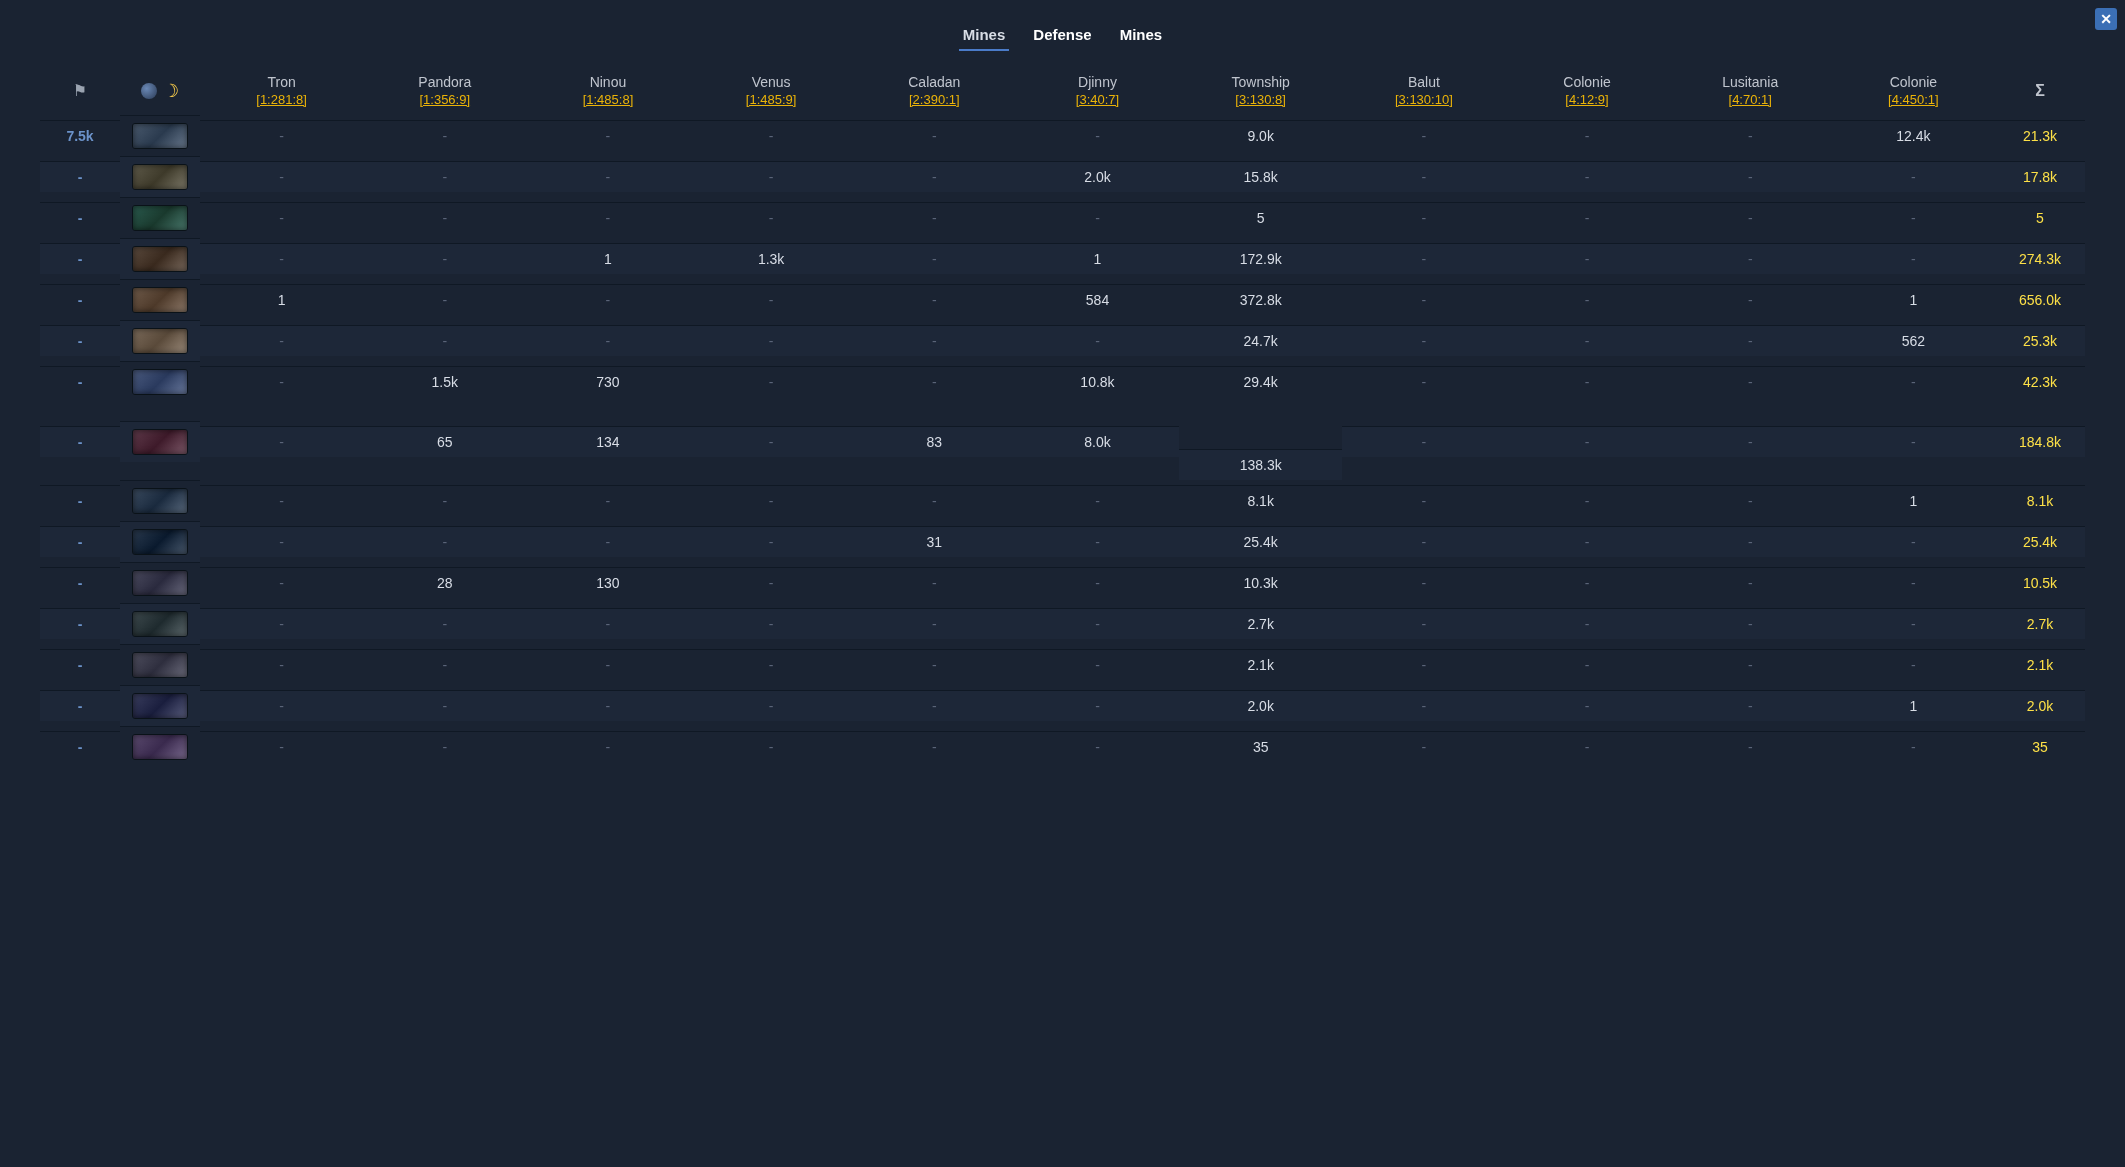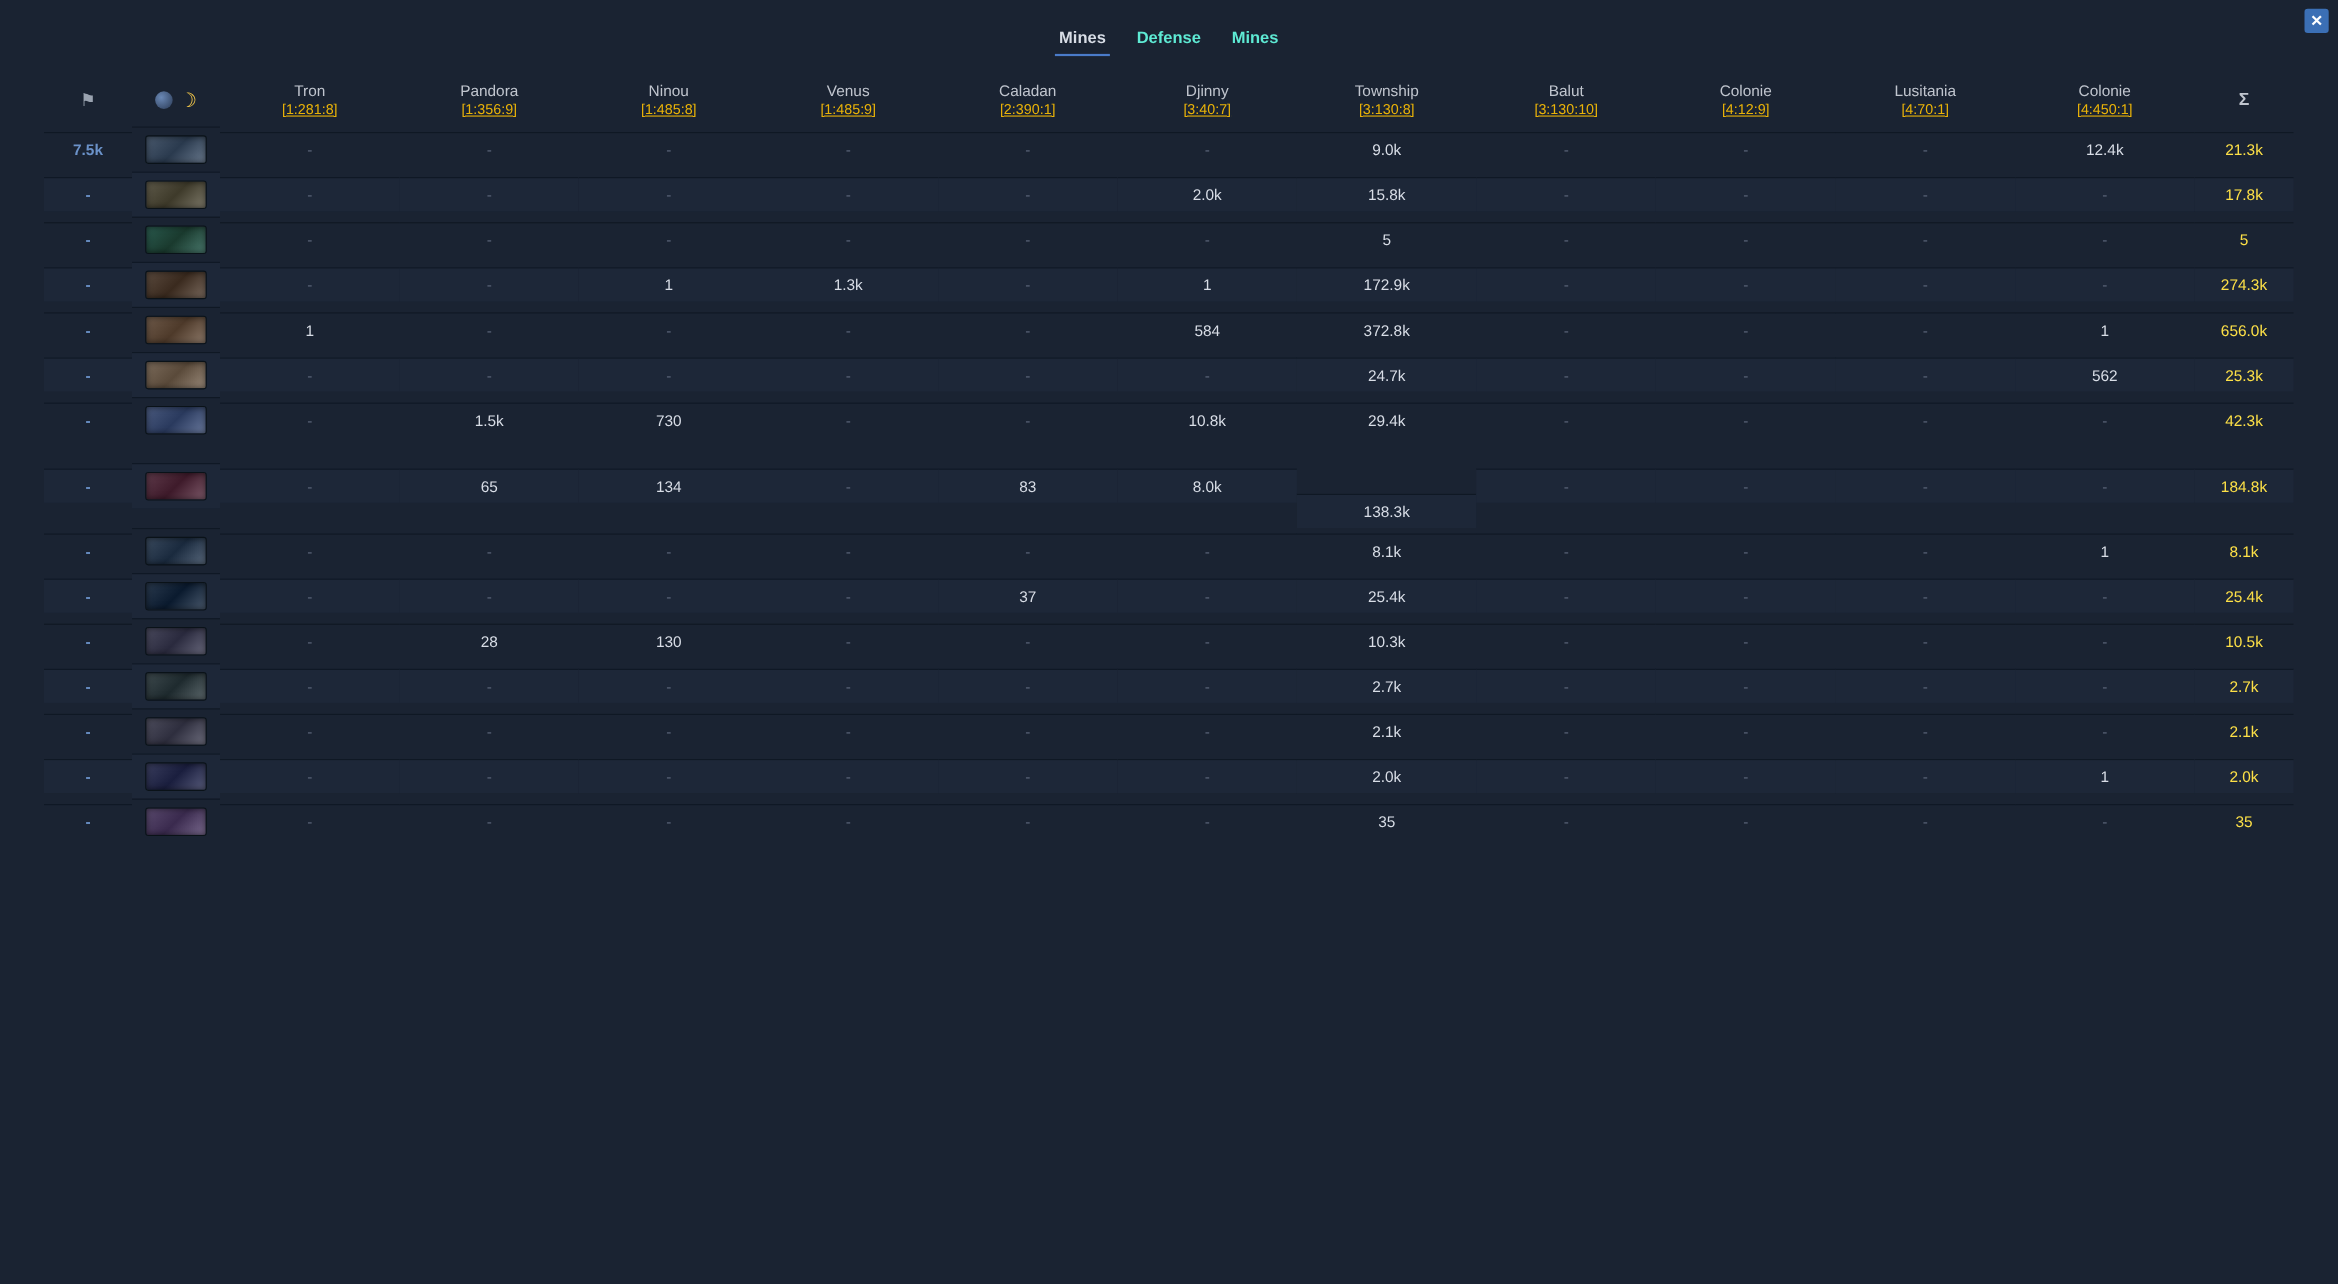--- a/index.html
+++ b/index.html
@@ -28,21 +28,21 @@
       font-weight: bold;
       font-size: 14px;
     }
     .tabs {
       display: flex;
       justify-content: center;
       gap: 20px;
       padding: 10px 0 15px 0;
     }
     .tab {
-      color: #5eead4;
+      color: #ffffff;
       font-weight: bold;
       font-size: 15px;
       padding: 6px 4px;
       cursor: pointer;
     }
     .tab.active {
       color: #d8dde6;
       border-bottom: 2px solid #4a7bc9;
     }
     .grid {
@@ -320,21 +320,21 @@
     <div class="row-cell ">1</div>
     <div class="row-cell sum-col">8.1k</div>
     <div class="row-cell left-col dash" style="background: rgb(29, 39, 56);">-</div>
     <div class="row-cell" style="background: rgb(29, 39, 56);">
       <div class="ship-thumb v9"></div>
     </div>
     <div class="row-cell  dash" style="background: rgb(29, 39, 56);">-</div>
     <div class="row-cell  dash" style="background: rgb(29, 39, 56);">-</div>
     <div class="row-cell  dash" style="background: rgb(29, 39, 56);">-</div>
     <div class="row-cell  dash" style="background: rgb(29, 39, 56);">-</div>
-    <div class="row-cell " style="background: rgb(29, 39, 56);">37</div>
+    <div class="row-cell " style="background: rgb(29, 39, 56);">31</div>
     <div class="row-cell  dash" style="background: rgb(29, 39, 56);">-</div>
     <div class="row-cell " style="background: rgb(29, 39, 56);">25.4k</div>
     <div class="row-cell  dash" style="background: rgb(29, 39, 56);">-</div>
     <div class="row-cell  dash" style="background: rgb(29, 39, 56);">-</div>
     <div class="row-cell  dash" style="background: rgb(29, 39, 56);">-</div>
     <div class="row-cell  dash" style="background: rgb(29, 39, 56);">-</div>
     <div class="row-cell sum-col" style="background: rgb(29, 39, 56);">25.4k</div>
     <div class="row-cell left-col dash">-</div>
     <div class="row-cell">
       <div class="ship-thumb v10"></div>

